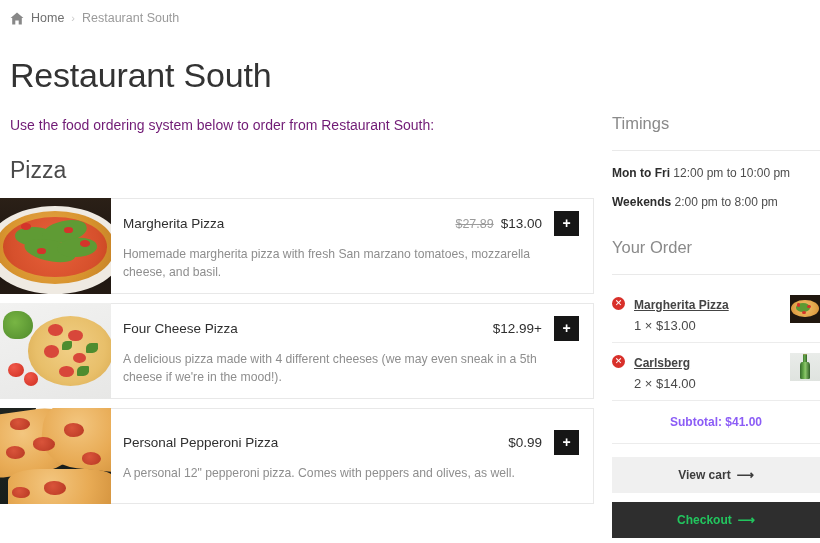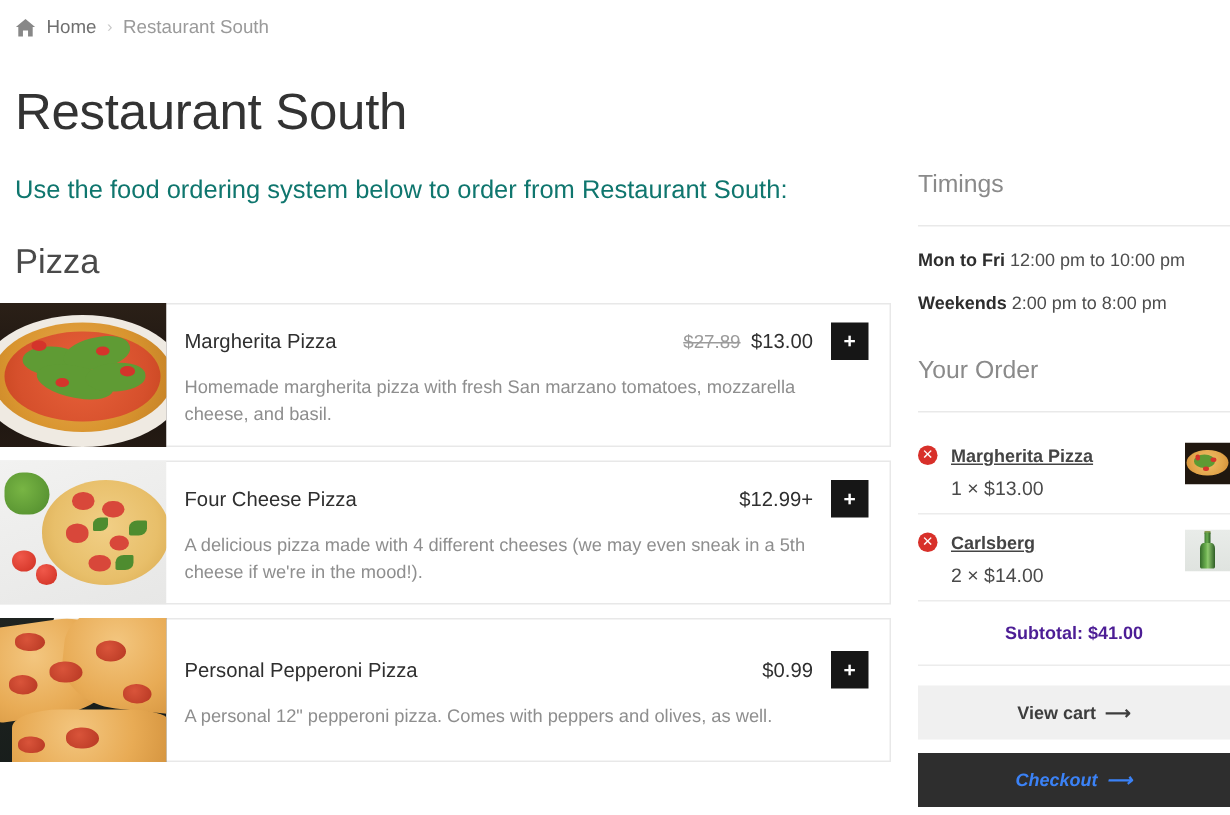--- a/index.html
+++ b/index.html
@@ -37,22 +37,22 @@
 
   
   .page-title {
     font-size: 34px;
     font-weight: 400;
     color: #333333;
     margin: 31px 0 0 0;
     letter-spacing: -0.2px;
   }
   .intro {
-    font-size: 17px;
-    color: #0f766e;
+    font-size: 14px;
+    color: #701a75;
     margin: 22px 0 0 0;
   }
   .section-title {
     font-size: 23px;
     font-weight: 400;
     color: #4a4a4a;
     margin: 24px 0 0 0;
   }
 
   
@@ -176,37 +176,37 @@
     width: 30px; height: 28px;
     flex: 0 0 auto;
     overflow: hidden;
     margin-left: 6px;
   }
   .cart-sep { height: 1px; background: #ececec; }
   .subtotal {
     text-align: center;
     font-size: 12px;
     font-weight: bold;
-    color: #4c1d95;
+    color: #8b5cf6;
     padding: 14px 0 14px 0;
   }
   .cart-btn {
     display: block;
     width: 100%;
     text-align: center;
     font-size: 12px;
     font-weight: bold;
     padding: 11px 0;
     margin-top: 13px;
     border: none;
     cursor: pointer;
     font-family: "Liberation Sans", sans-serif;
   }
   .cart-btn.view { background: #f0f0f0; color: #3d3d3d; }
-  .cart-btn.checkout { background: #2e2e2e; color: #3b82f6; margin-top: 9px; font-style: italic; }
+  .cart-btn.checkout { background: #2e2e2e; color: #22c55e; margin-top: 9px; }
   .arrow { margin-left: 6px; }
 
   
   .art { width: 100%; height: 100%; position: relative; overflow: hidden; }
 
   
   .art-margherita { background: linear-gradient(180deg,#2b2017 0%,#1b1410 60%,#241a13 100%); }
   .art-margherita .plate {
     position: absolute; left: -12%; top: 8%; width: 124%; height: 92%;
     border-radius: 50%; background: #efeae2;

